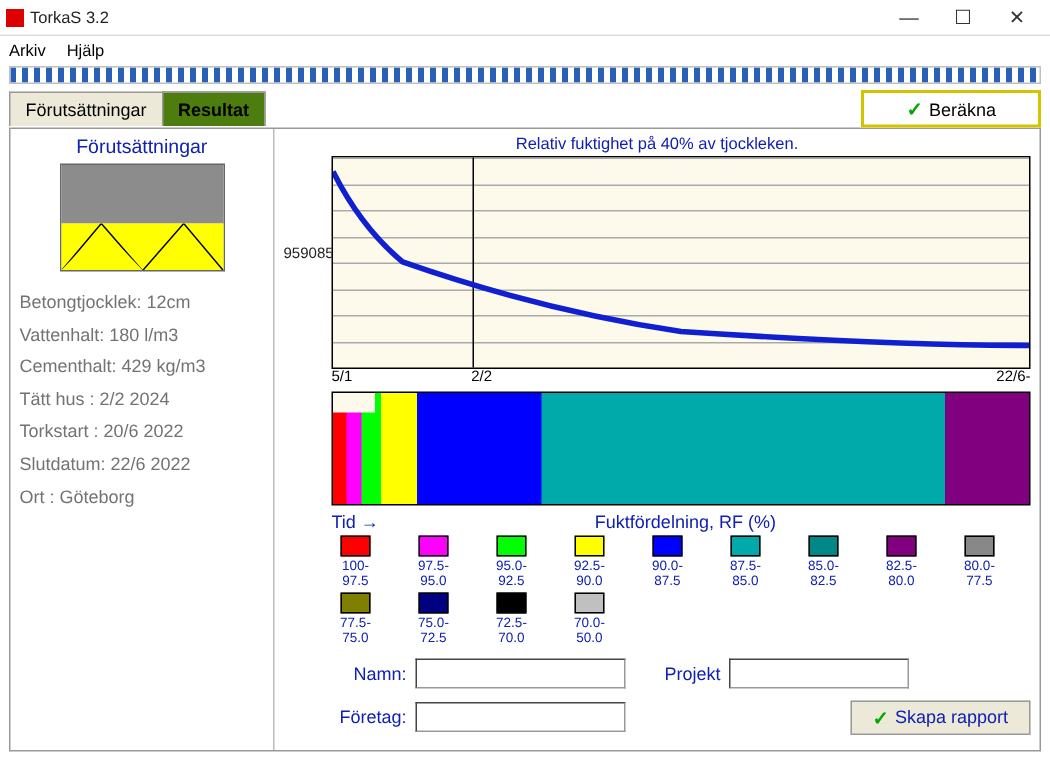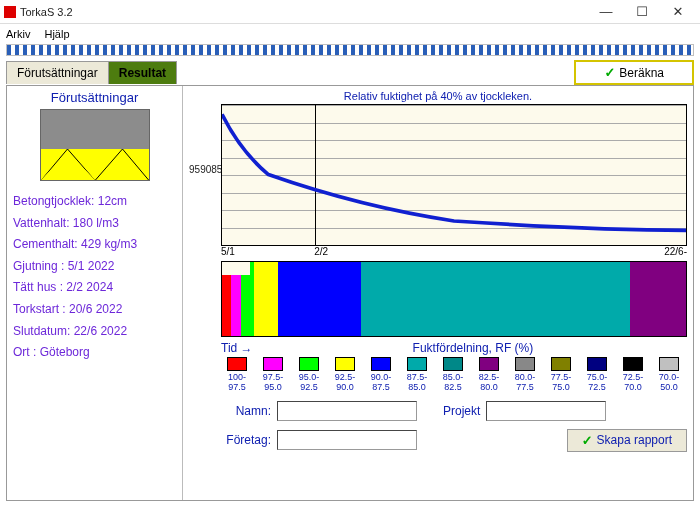--- a/index.html
+++ b/index.html
@@ -20,34 +20,34 @@
 .check { color: #0a0; font-weight: bold; font-size: 13px; }
 .main { display: flex; border: 1px solid #999; margin: 0 6px 2px; height: 416px; }
 .side { width: 176px; border-right: 1px solid #bbb; padding: 4px; }
 .side-title { color: #1020b0; font-size: 13px; text-align: center; margin-bottom: 4px; }
 .thumb { width: 110px; height: 72px; border: 1px solid #666; margin: 0 auto 10px; display: flex; flex-direction: column; }
 .thumb-top { flex: 55; background: #8c8c8c; }
 .thumb-bot { flex: 45; background: #ffff00; position: relative; }
 .thumb-bot::before, .thumb-bot::after { content:""; position:absolute; width:0; height:0; border-left:27px solid transparent; border-right:27px solid transparent; border-bottom:28px solid #ffff00; bottom:0; }
 .thumb-bot::before { left:0; border-bottom-color:#ffff00; }
 .thumb-line { position:absolute; width:100%; height:100%; }
-.info { color: #6d28d9; font-size: 12px; line-height: 1.8; padding-left: 2px; }
+.info { color: #737373; font-size: 12px; line-height: 1.8; padding-left: 2px; }
 .right { flex: 1; padding: 4px 6px; display: flex; flex-direction: column; }
 .chart-title { color: #1020b0; font-size: 11px; text-align: center; margin-bottom: 2px; }
 .chart-top { height: 142px; display: flex; }
 .yaxis { width: 32px; display: flex; flex-direction: row; justify-content: space-between; align-items: center; padding: 2px 4px 14px 0; font-size: 10px; color: #222; }
 .plot { flex: 1; position: relative; background: #fdfaec; border: 1px solid #000; }
 .gridline { position: absolute; left: 0; right: 0; height: 1px; background: #aaa; }
 .vline { position: absolute; top: 0; bottom: 0; width: 1px; background: #000; }
 .curve { position: absolute; inset: 0; }
 .xlabels { display: flex; font-size: 10px; padding-left: 32px; }
 .heat { height: 76px; margin-top: 4px; border: 1px solid #000; margin-left: 32px; position: relative; overflow: hidden; }
 .heat-layer { position: absolute; top:0; bottom:0; }
-.tid-label { color: #1020b0; font-size: 12px; margin: 4px 0 2px 32px; display: flex; gap: 80px; }
-.legend { display: flex; flex-wrap: wrap; gap: 2px 4px; margin-left: 32px; }
+.tid-label { color: #1020b0; font-size: 12px; margin: 4px 0 2px 32px; display: flex; gap: 64px; }
+.legend { display: flex; flex-wrap: wrap; gap: 2px 20px; margin-left: 32px; }
 .lg { display: flex; flex-direction: column; align-items: center; width: 32px; }
 .lg .sw { width: 20px; height: 14px; border: 1px solid #000; }
 .lg .lb { color: #1020b0; font-size: 9px; text-align: center; line-height: 1.1; margin-top: 2px; }
 .formrow { display: flex; align-items: center; gap: 6px; margin-top: 8px; margin-left: 32px; }
 .formrow label { color: #1020b0; font-size: 12px; width: 50px; text-align: right; }
 .inp { border: 1px inset #999; height: 20px; width: 140px; background: #fff; padding: 0 3px; }
 .btn-report { border: 1px solid #999; background: #ece9d8; padding: 3px 14px; display: flex; align-items: center; gap: 4px; font-size: 12px; color: #1020b0; }
 </style>
 </head>
 <body>
@@ -89,21 +89,20 @@
       <div class="thumb-bot">
         <svg class="thumb-line" viewBox="0 0 110 32" preserveAspectRatio="none">
             <path d="M0 32 L27 0 L55 32 L83 0 L110 32" stroke="#000" fill="none" stroke-width="1"></path>
           </svg>
       </div>
     </div>
     <div class="info">
       <div>Betongtjocklek: 12cm</div>
       <div>Vattenhalt: 180 l/m3</div>
       <div>Cementhalt: 429 kg/m3</div>
-      <div>Gjutning  : 5/1 2022</div>
       <div>Tätt hus  : 2/2 2024</div>
       <div>Torkstart : 20/6 2022</div>
       <div>Slutdatum: 22/6 2022</div>
       <div>Ort      : Göteborg</div>
     </div>
   </div>
 
   <div class="right">
     <div class="chart-title">Relativ fuktighet på 40% av tjockleken.</div>
     <div class="chart-top">

